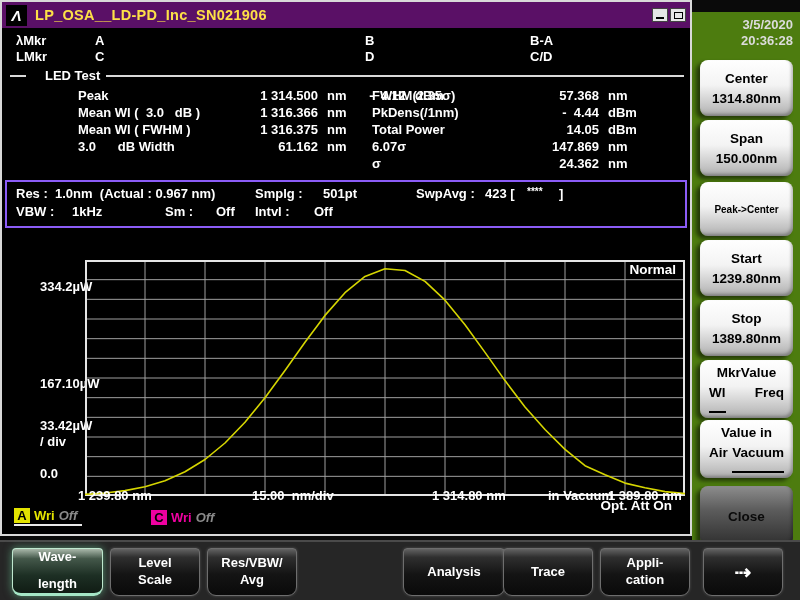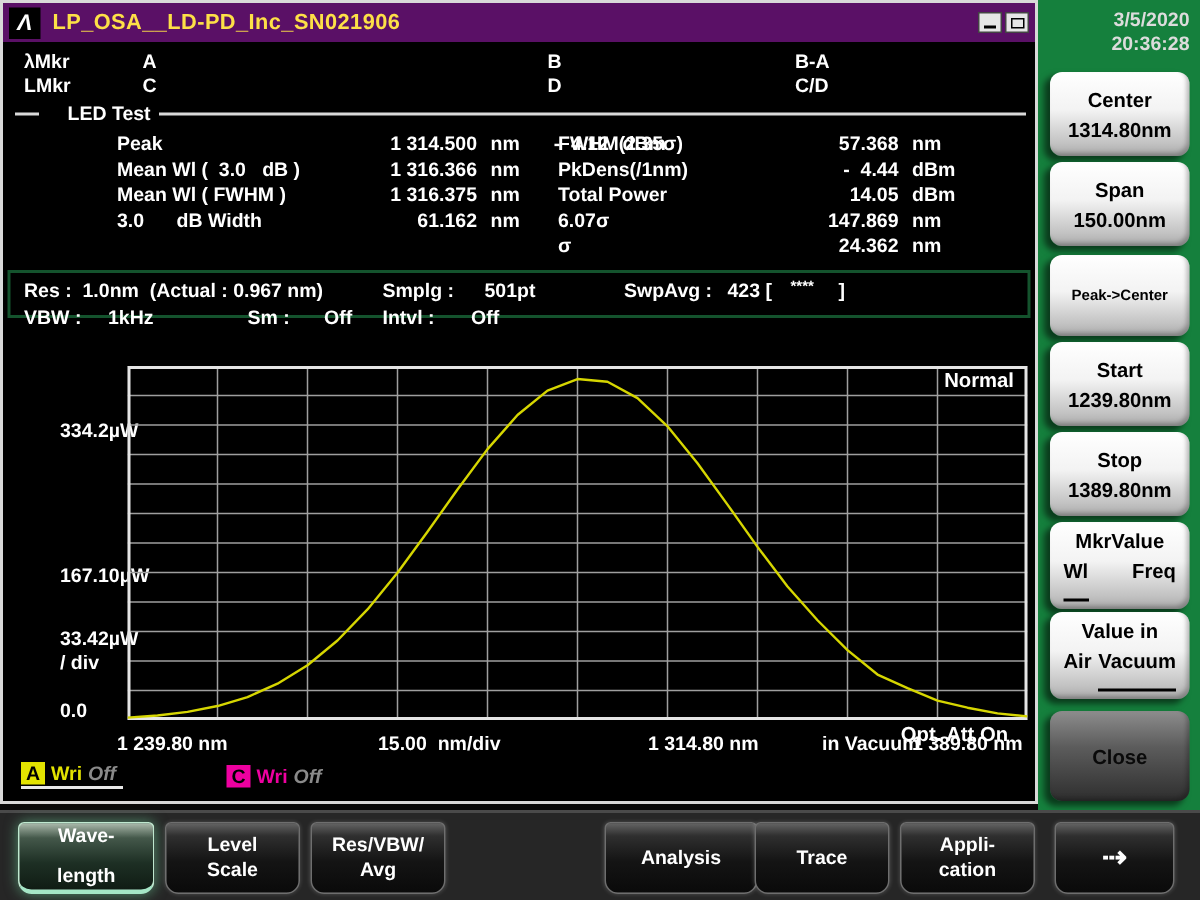--- a/index.html
+++ b/index.html
@@ -33,28 +33,28 @@
 
   
   .meas { position:absolute; display:grid; color:#fff; font-size:13px; line-height:17px; }
   .meas-left  { left:28px;  top:85px; grid-template-columns:178px 62px 42px 46px 42px;margin-left:48px; }
   .meas-right { left:370px; top:85px; grid-template-columns:132px 95px 45px; }
   .meas .num { text-align:right; white-space:pre; }
   .meas .unit { padding-left:9px; }
   .meas .lbl { white-space:pre; }
 
   
-  .resbox { position:absolute; left:3px; right:3px; top:178px; height:32px;
-            border:2px solid #14532d; color:#fff; font-size:13px; }
+  .resbox { position:absolute; left:3px; right:3px; top:178px; height:48px;
+            border:2px solid #8b5cf6; color:#fff; font-size:13px; }
   .resbox span { position:absolute; white-space:pre; }
   .r1 { top:4px; } .r2 { top:22px; }
   .stars { font-size:10px; top:4px; }
 
   
-  .plotwrap { position:absolute; left:83px; top:242px; width:600px; height:264px; }
+  .plotwrap { position:absolute; left:83px; top:258px; width:600px; height:264px; }
   .plotwrap svg { position:absolute; left:0; top:0; }
   .grid line { stroke:#9f9f9f; stroke-width:1; }
   .frame { fill:none; stroke:#e5e5e5; stroke-width:2; }
   .trace-line { fill:none; stroke:#d6d600; stroke-width:1.6; stroke-linejoin:round; }
   .plot-label { position:absolute; color:#fff; font-size:13.5px; }
   .lbl-normal { right:9px; top:2px; }
   .lbl-att { right:13px; bottom:11px; }
   .ylabel { position:absolute; left:38px; color:#fff; font-size:13px; }
   .xlabels { position:absolute; top:486px; left:0; width:100%; color:#fff; font-size:13px; }
   .xlabels span { position:absolute; white-space:pre; }
@@ -64,21 +64,21 @@
   .tgroup { position:absolute; top:0; display:flex; align-items:center; gap:4px; height:18px; }
   .tgroup.active { border-bottom:2px solid #e8e8e8; padding-bottom:1px; }
   .tg-a { left:12px; width:68px; } .tg-c { left:149px; }
   .tkey { width:16px; height:15px; display:flex; align-items:center; justify-content:center;
           color:#000; font-size:13px; }
   .tkey.a { background:#e3e300; } .tkey.c { background:#ee00a0; }
   .tmode.a { color:#e3e300; } .tmode.c { color:#ee00a0; }
   .toff { color:#8a8a8a; font-style:italic; }
 
   
-  .sidebar { position:absolute; left:692px; top:0; width:108px; height:540px; background:#15803d; }
+  .sidebar { position:absolute; left:692px; top:12px; width:108px; height:540px; background:#4d7c0f; }
   .datetime { position:absolute; top:5px; right:7px; text-align:right; color:#dcdcdc;
               font-size:13px; line-height:16px; }
   .sbtn { position:absolute; left:8px; width:93px; border-radius:8px; color:#000;
           background:linear-gradient(180deg,#ffffff 0%,#f3f3f3 45%,#c2c2c2 85%,#a9a9a9 100%);
           box-shadow:-4px 3px 4px rgba(0,0,0,.55), inset -2px -2px 3px rgba(0,0,0,.25);
           font-size:13.5px; display:flex; flex-direction:column; align-items:center;
           justify-content:center; gap:5px; cursor:pointer; }
   .sb0 { top:48px;  height:56px; } .sb1 { top:108px; height:56px; }
   .sb2 { top:170px; height:54px; } .sb3 { top:228px; height:56px; }
   .sb4 { top:288px; height:56px; } .sb5 { top:348px; height:58px; }

